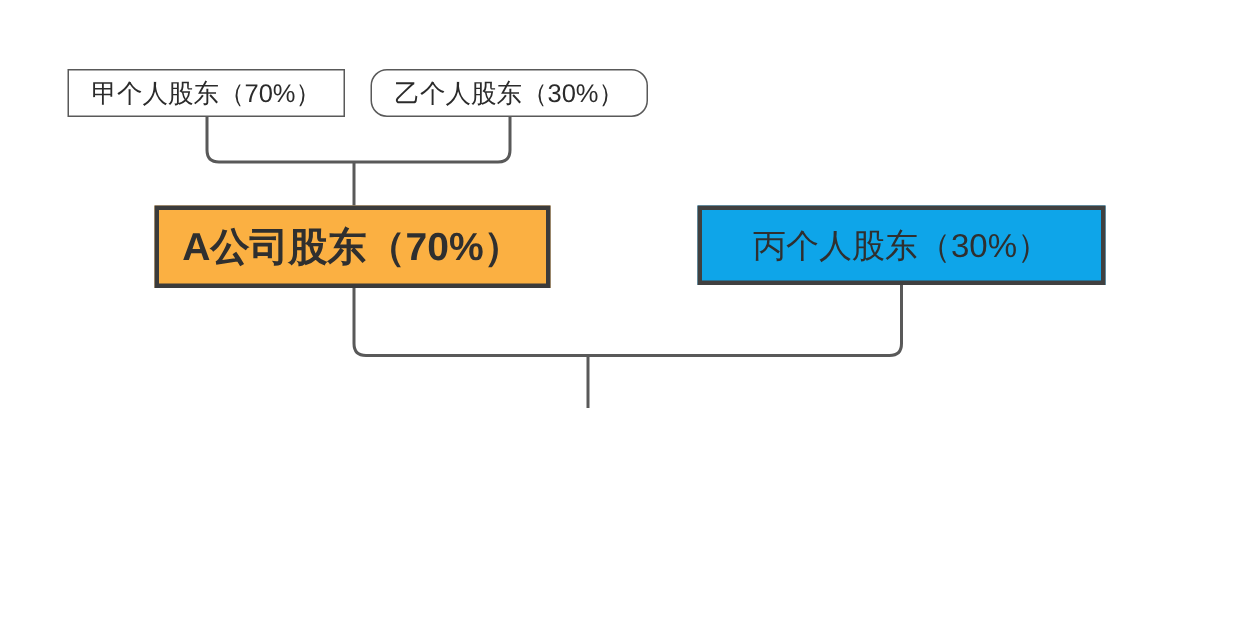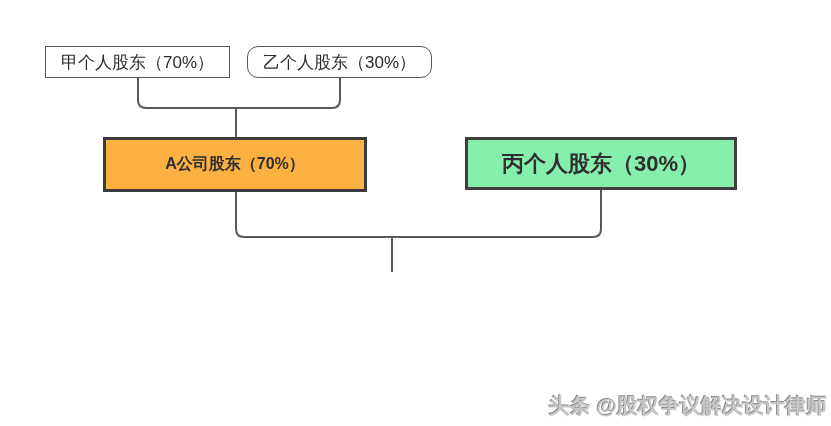--- a/index.html
+++ b/index.html
@@ -32,30 +32,30 @@
     font-size: 17px;
     font-weight: 400;
   }
   .node-jia { left: 45px; top: 46px; width: 185px; height: 32px; }
   .node-yi  { left: 247px; top: 46px; width: 185px; height: 32px; border-radius: 11px; }
   .node-orange {
     left: 103px; top: 137px; width: 264px; height: 55px;
     background: #FBB042;
     border: 3px solid #3b3b3b;
     color: #2f2f2f;
-    font-size: 16px;
+    font-size: 26px;
     font-weight: 700;
   }
   .node-bing {
     left: 465px; top: 137px; width: 272px; height: 53px;
-    background: #86efac;
+    background: #0ea5e9;
     border: 3px solid #404040;
     color: #2f2f2f;
     font-size: 22px;
-    font-weight: 700;
+    font-weight: 400;
   }
   .node-company {
     left: 248px; top: 272px; width: 289px; height: 81px;
     background: #20386B;
     color: #ffffff;
     font-size: 28px;
     font-weight: 700;
     letter-spacing: 1px;
   }
   .watermark {
@@ -92,15 +92,14 @@
 
   <div class="node node-orange">
     <span>A公司股东（70%）</span>
   </div>
 
   <div class="node node-bing">
     <span>丙个人股东（30%）</span>
   </div>
 
 
-  <div class="watermark">头条 @股权争议解决设计律师</div>
 
 </div>
 
 </body></html>

